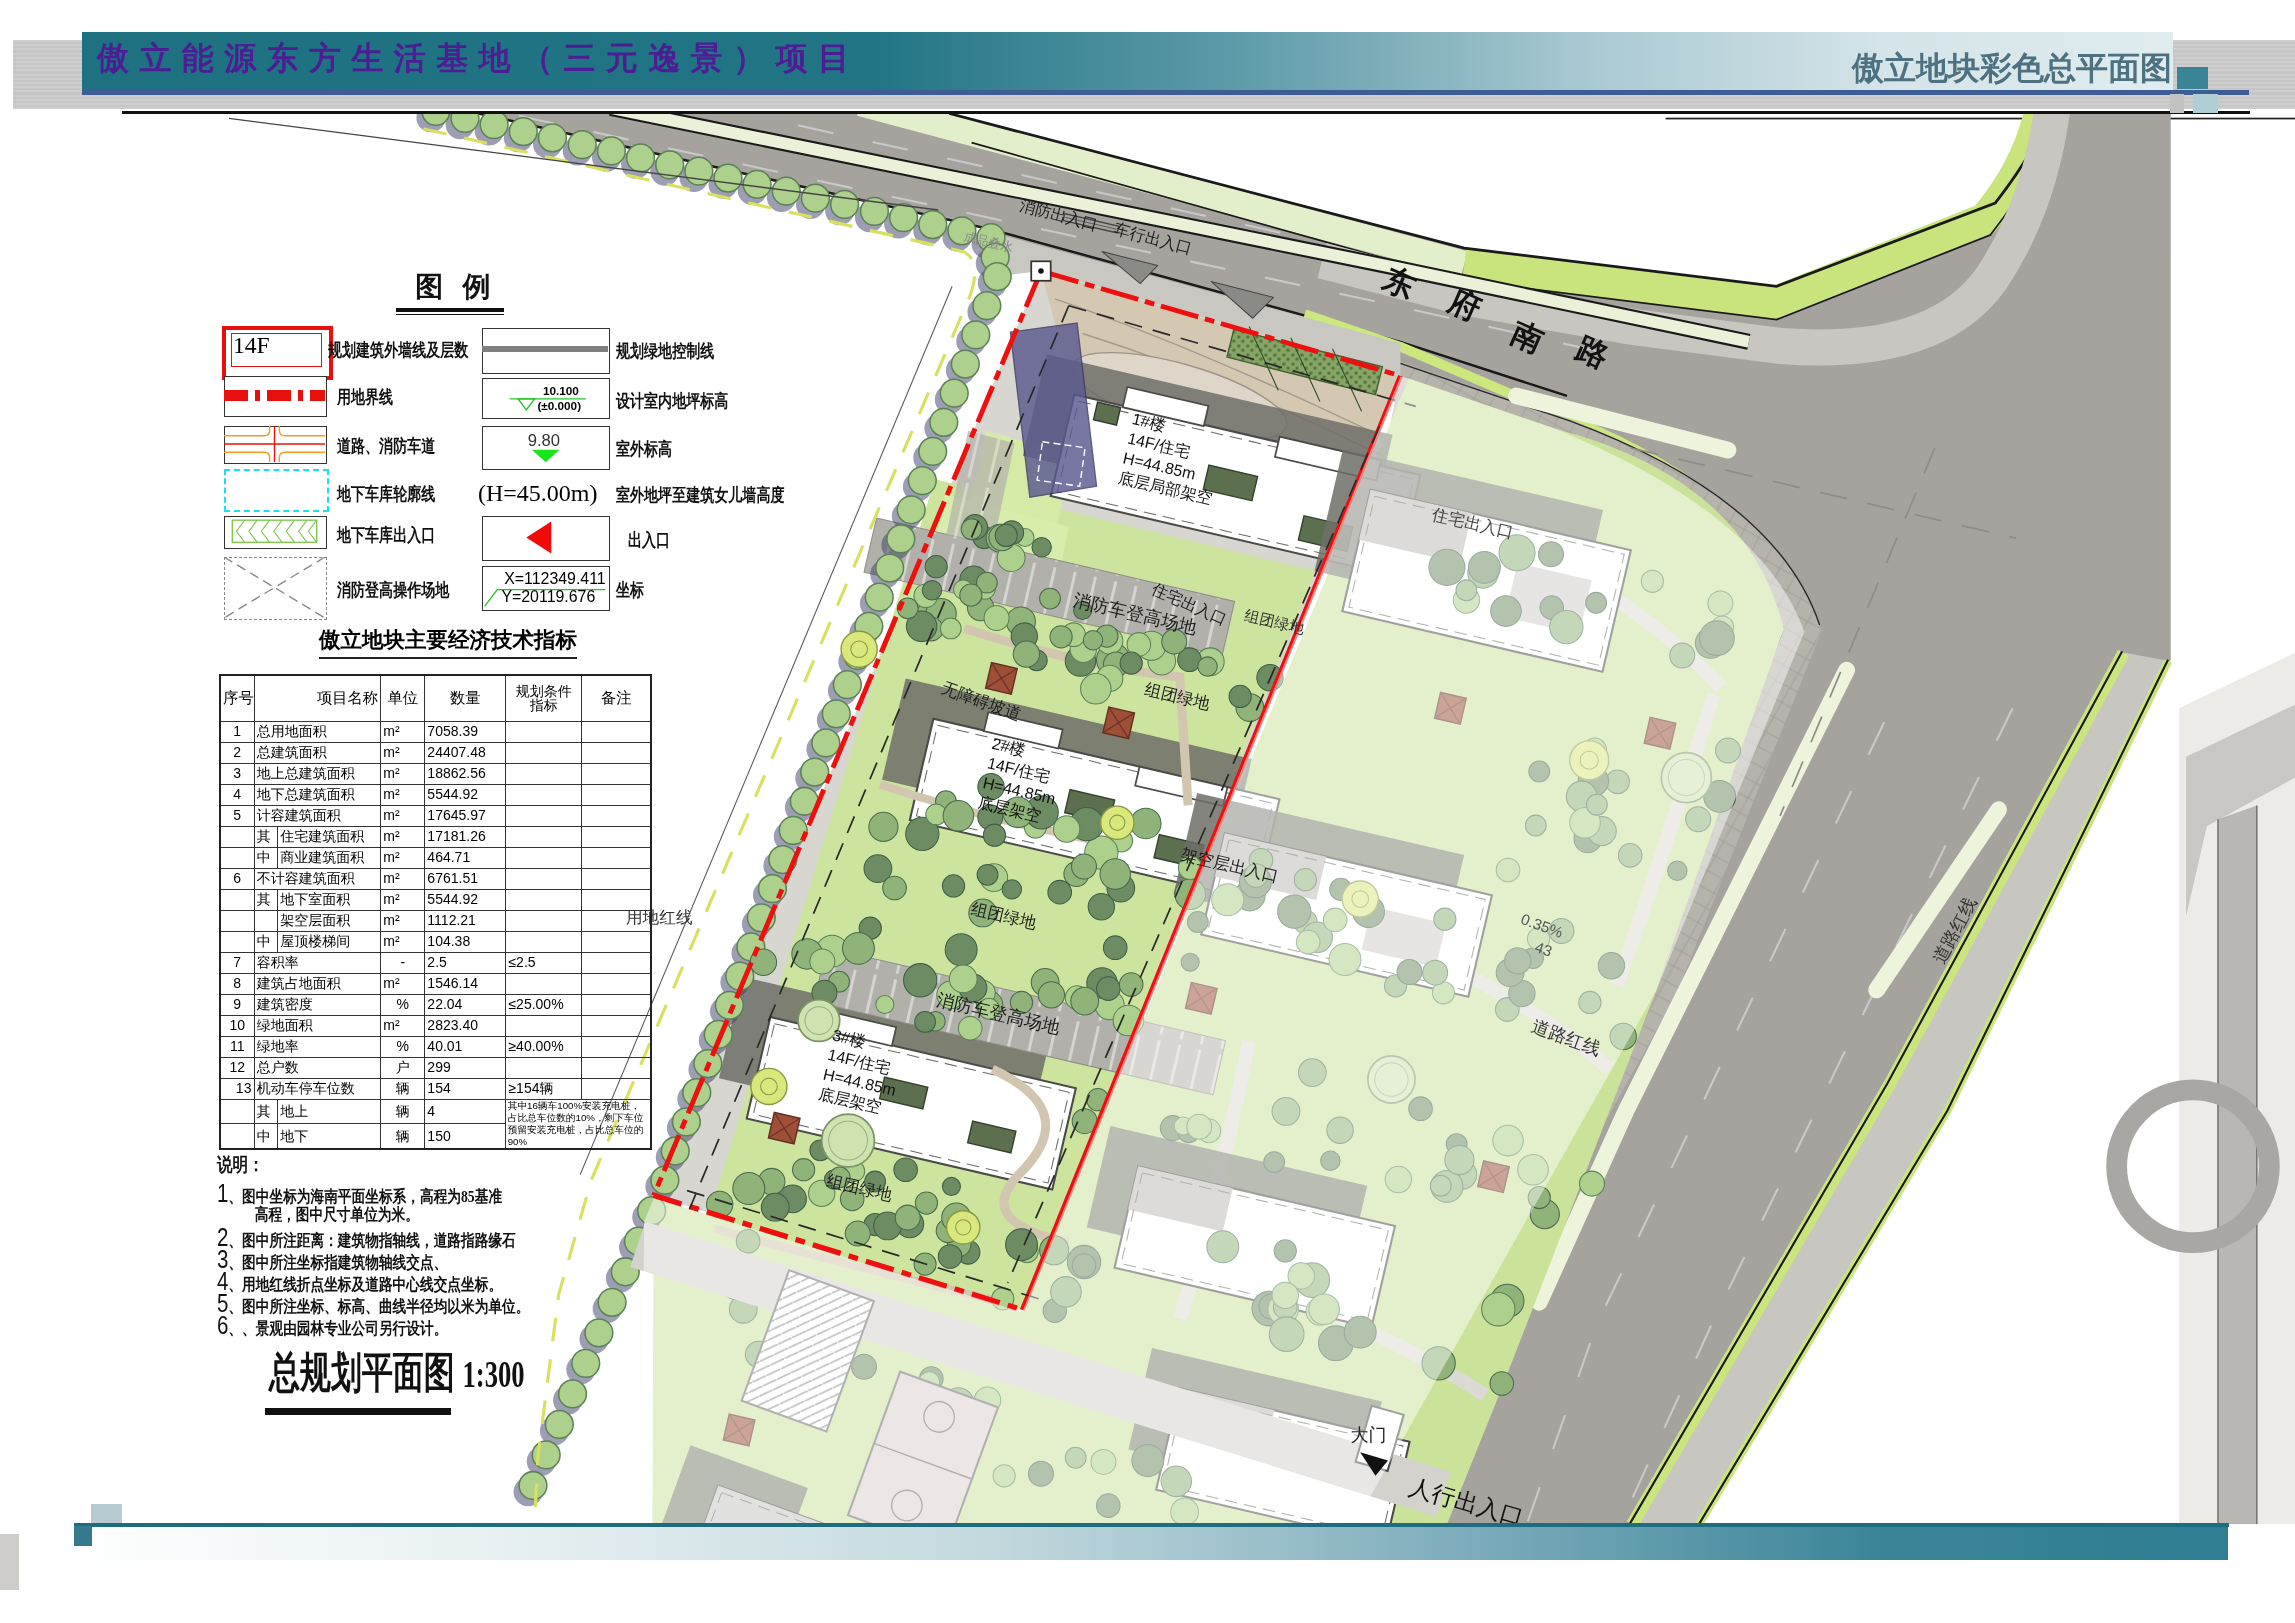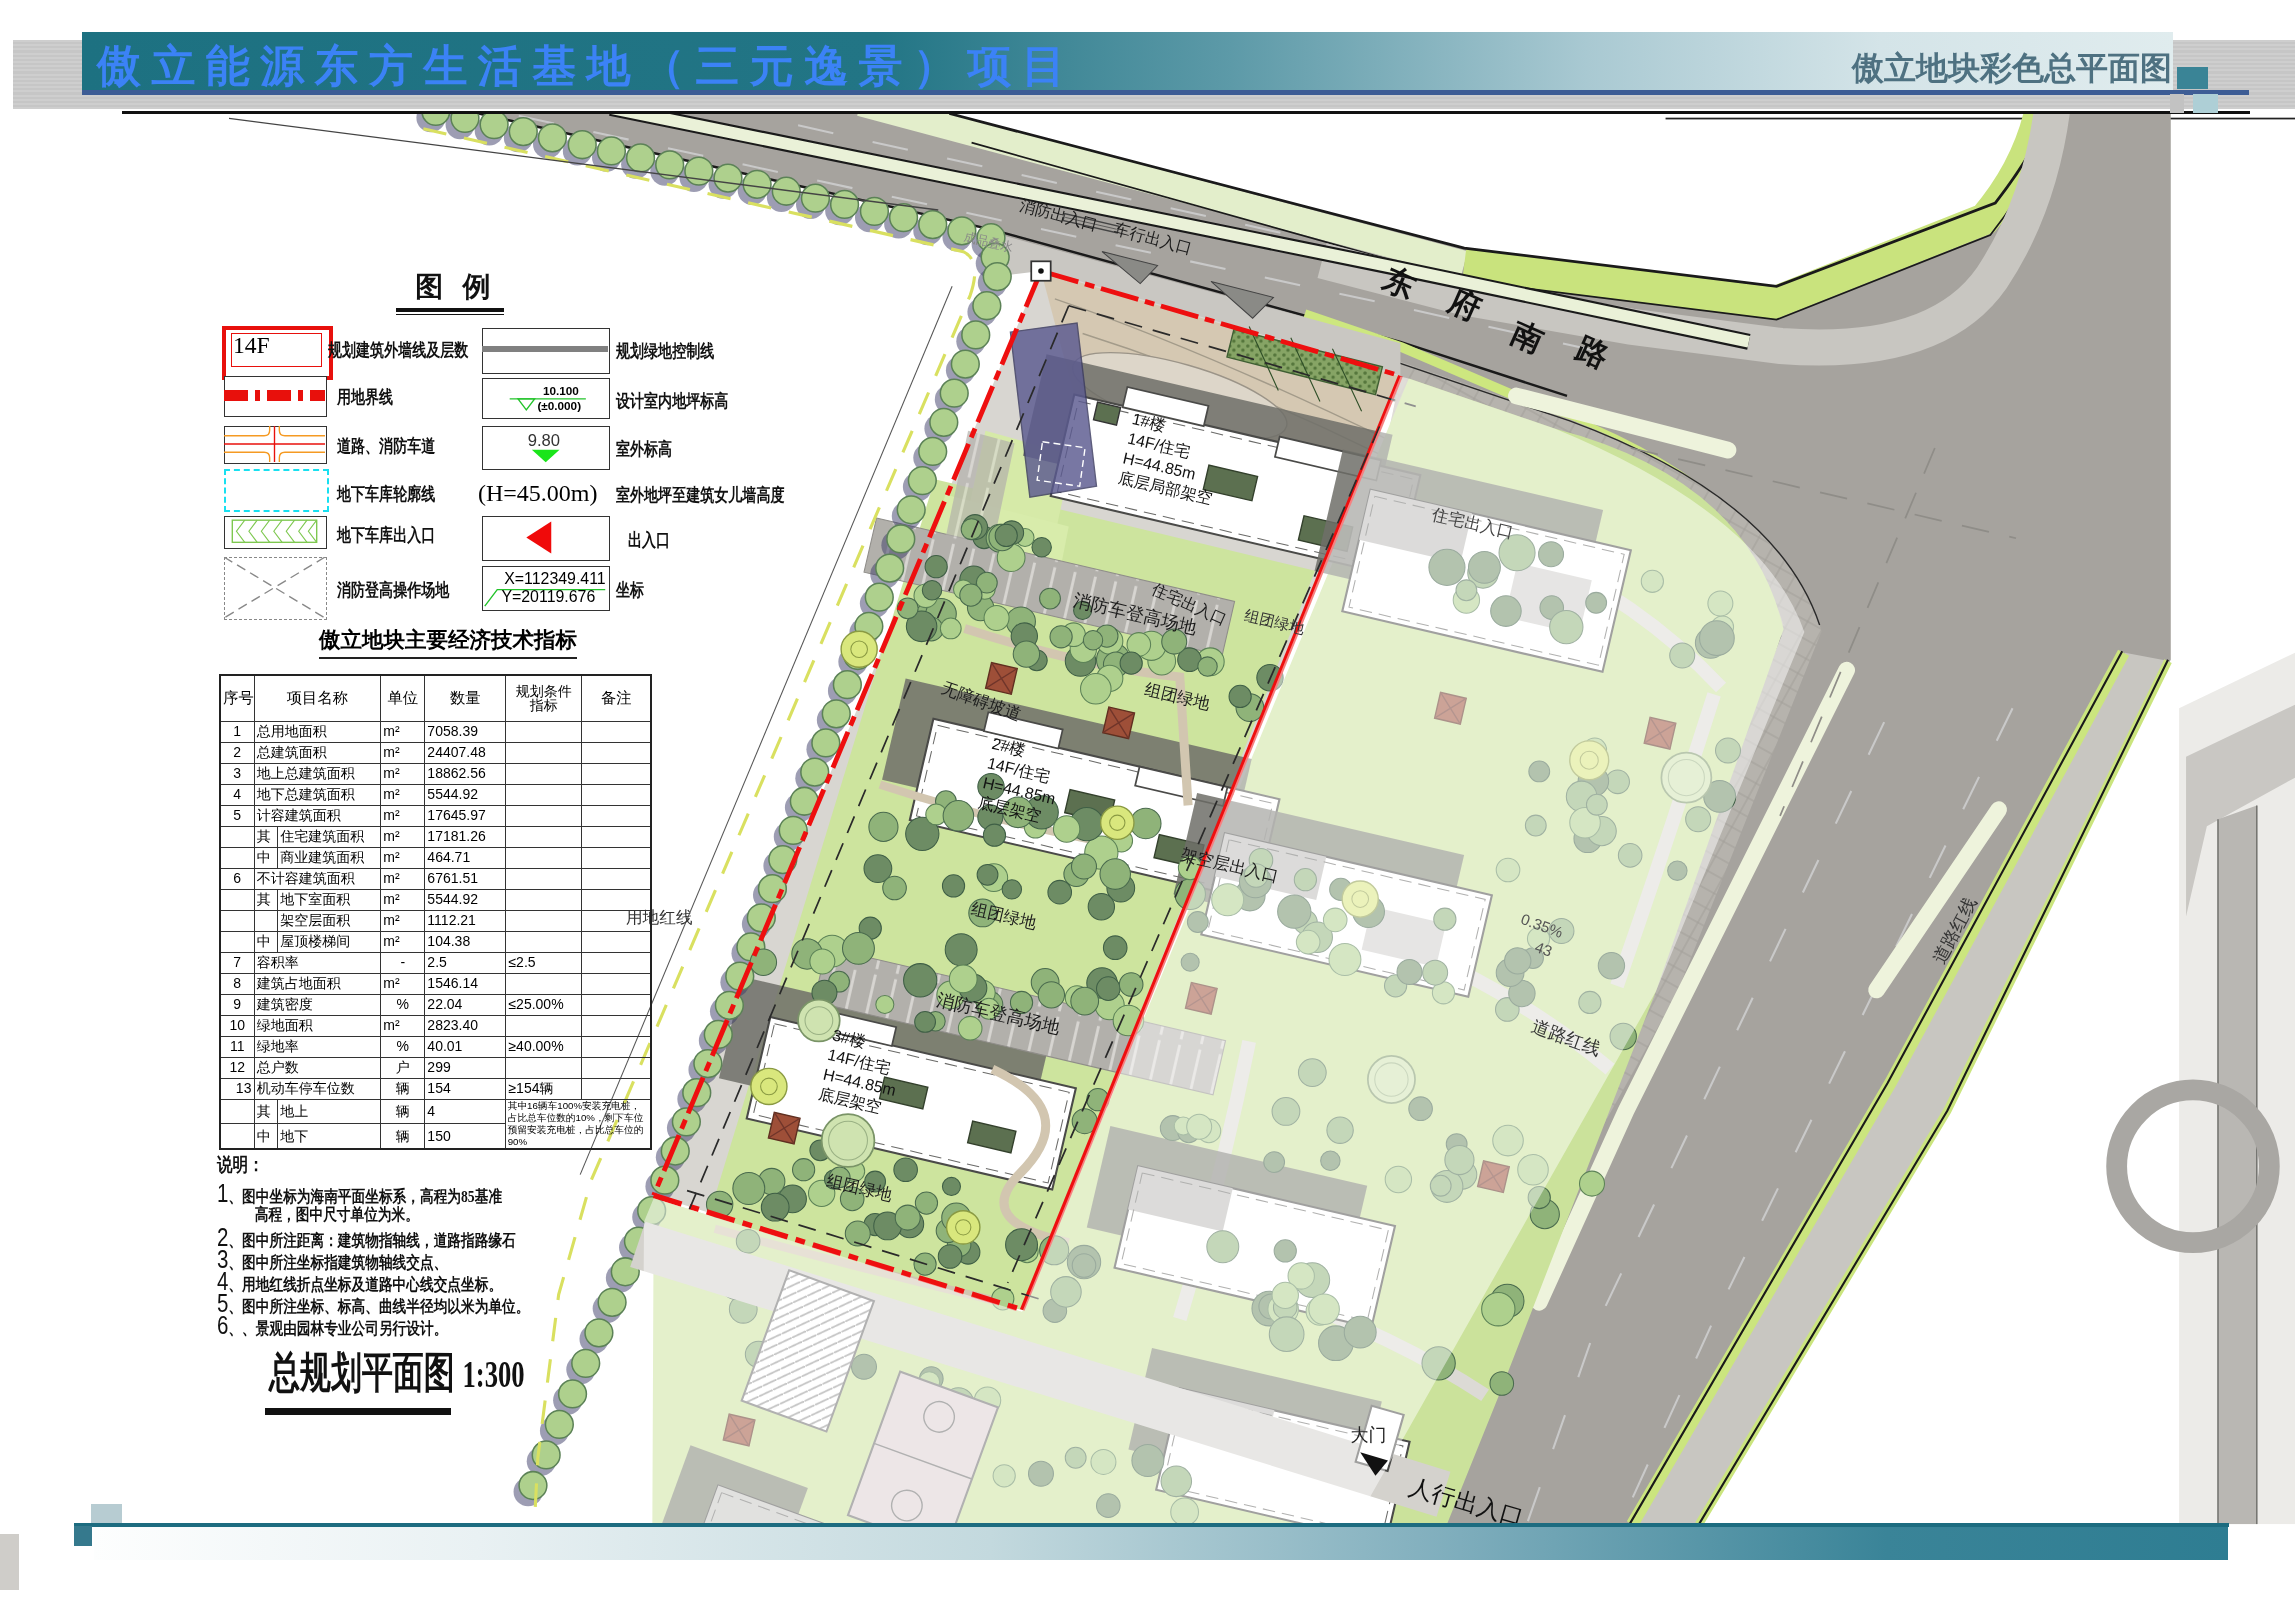--- a/index.html
+++ b/index.html
@@ -1,18 +1,18 @@
 <!DOCTYPE html>
 <html style="font-size:11px"><head><meta charset="utf-8">
 <style>
 html,body{margin:0;padding:0;background:#fff}
 #page{position:relative;width:2295px;height:1624px;background:#fff;overflow:hidden;font-family:"Liberation Sans",sans-serif}
 #plansvg{position:absolute;left:0;top:0}
 .abs{position:absolute}
-.hdr-title{position:absolute;left:97px;top:37px;font-size:44px;font-weight:bold;color:#3b82f6;letter-spacing:10.4px;white-space:nowrap}
+.hdr-title{position:absolute;left:97px;top:37px;font-size:32px;font-weight:bold;color:#4c1d95;letter-spacing:10.4px;white-space:nowrap}
 .hdr-right{position:absolute;left:1852px;top:47px;font-size:32px;font-weight:bold;color:#4e7181;letter-spacing:0px;white-space:nowrap}
 
 .lg-title{position:absolute;left:406px;top:268px;width:104px;text-align:right;font-size:28px;font-weight:bold;color:#111;font-family:"Liberation Serif",serif;letter-spacing:19.4px}
 .lg-label{position:absolute;font-size:18px;color:#111;white-space:nowrap;font-weight:bold;font-family:"Liberation Serif",serif;transform:scaleX(.78);transform-origin:left}
 
 #tbl{position:absolute;left:219px;top:674px;width:433px;height:455px;border:2.8px solid #222;border-collapse:collapse;font-size:14px;color:#000;table-layout:fixed}
 #tbl td{border:1px solid #333;padding:0 2.1px;overflow:hidden;white-space:nowrap;height:20px;line-height:1.05}
 .tt{position:absolute;left:319px;top:625px;font-size:21.5px;font-weight:bold;color:#000;border-bottom:2.8px double #222;padding-bottom:2.8px}
 .notes{position:absolute;left:217px;top:1154px;font-size:16.7px;color:#111;font-family:"Liberation Serif",serif;font-weight:bold;transform:scaleX(.82);transform-origin:left}
 .notes>div{line-height:22px;height:22px;white-space:nowrap}
@@ -817,21 +817,21 @@
         <col style="width:23.6px">
         <col style="width:103px">
         <col style="width:44px">
         <col style="width:81px">
         <col style="width:76px">
         <col style="width:69px">
       </colgroup>
 <tbody>
         <tr style="height:46px;text-align:center;font-size:15.3px">
           <td colspan="1">序号</td>
-          <td colspan="2" style="text-align:center">项目名称</td>
+          <td colspan="2" style="text-align:right">项目名称</td>
           <td>单位</td>
           <td>数量</td>
           <td style="font-size:14px">规划条件<br>指标</td>
           <td>备注</td>
         </tr>
 <tr>
           <td style="text-align:center">1</td>
           <td colspan="2">总用地面积</td>
           <td class="u">m²</td>
           <td>7058.39</td>

